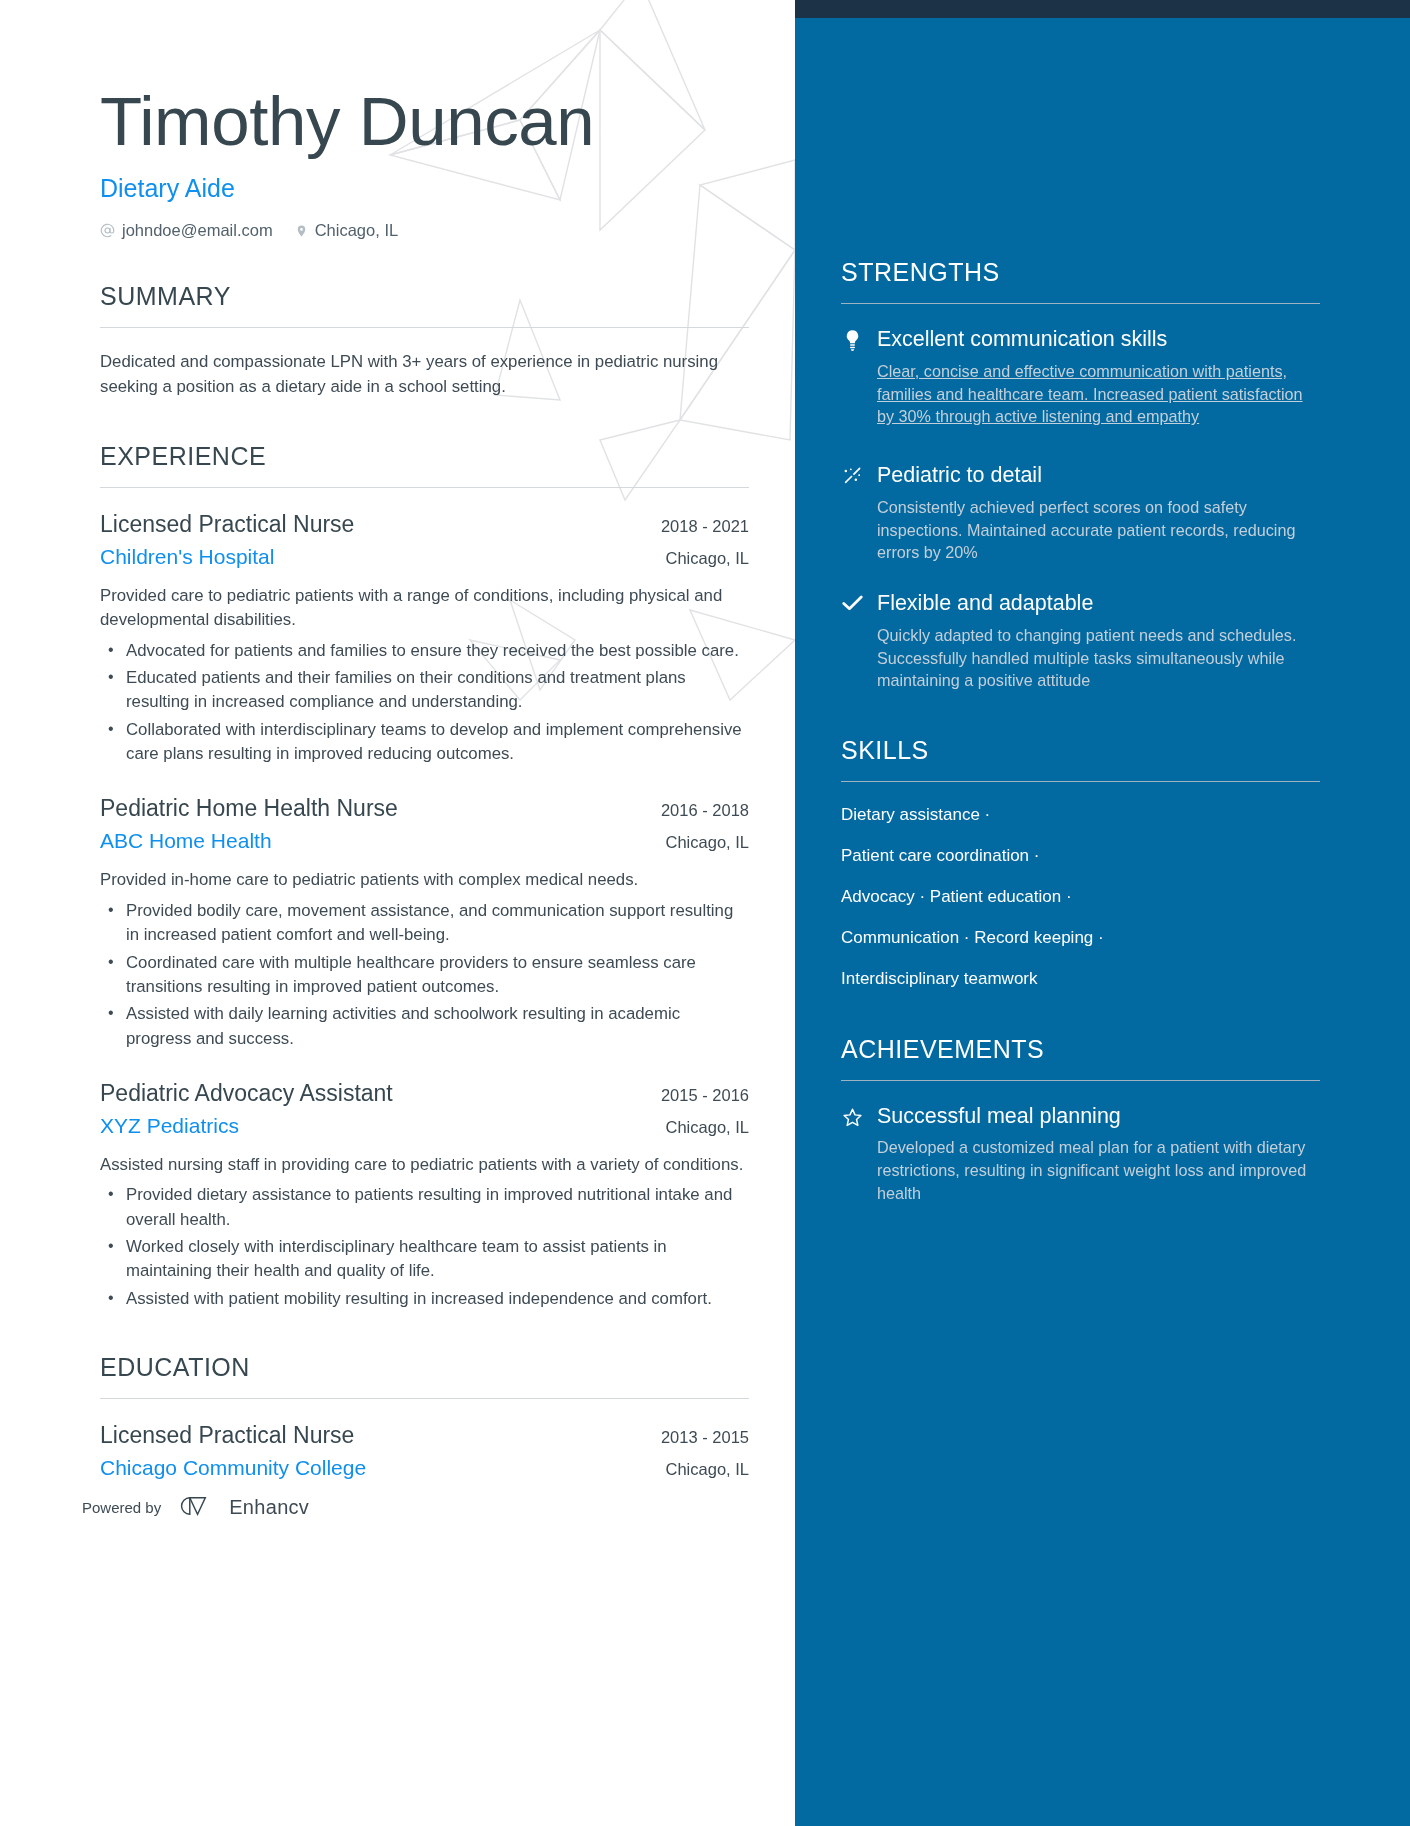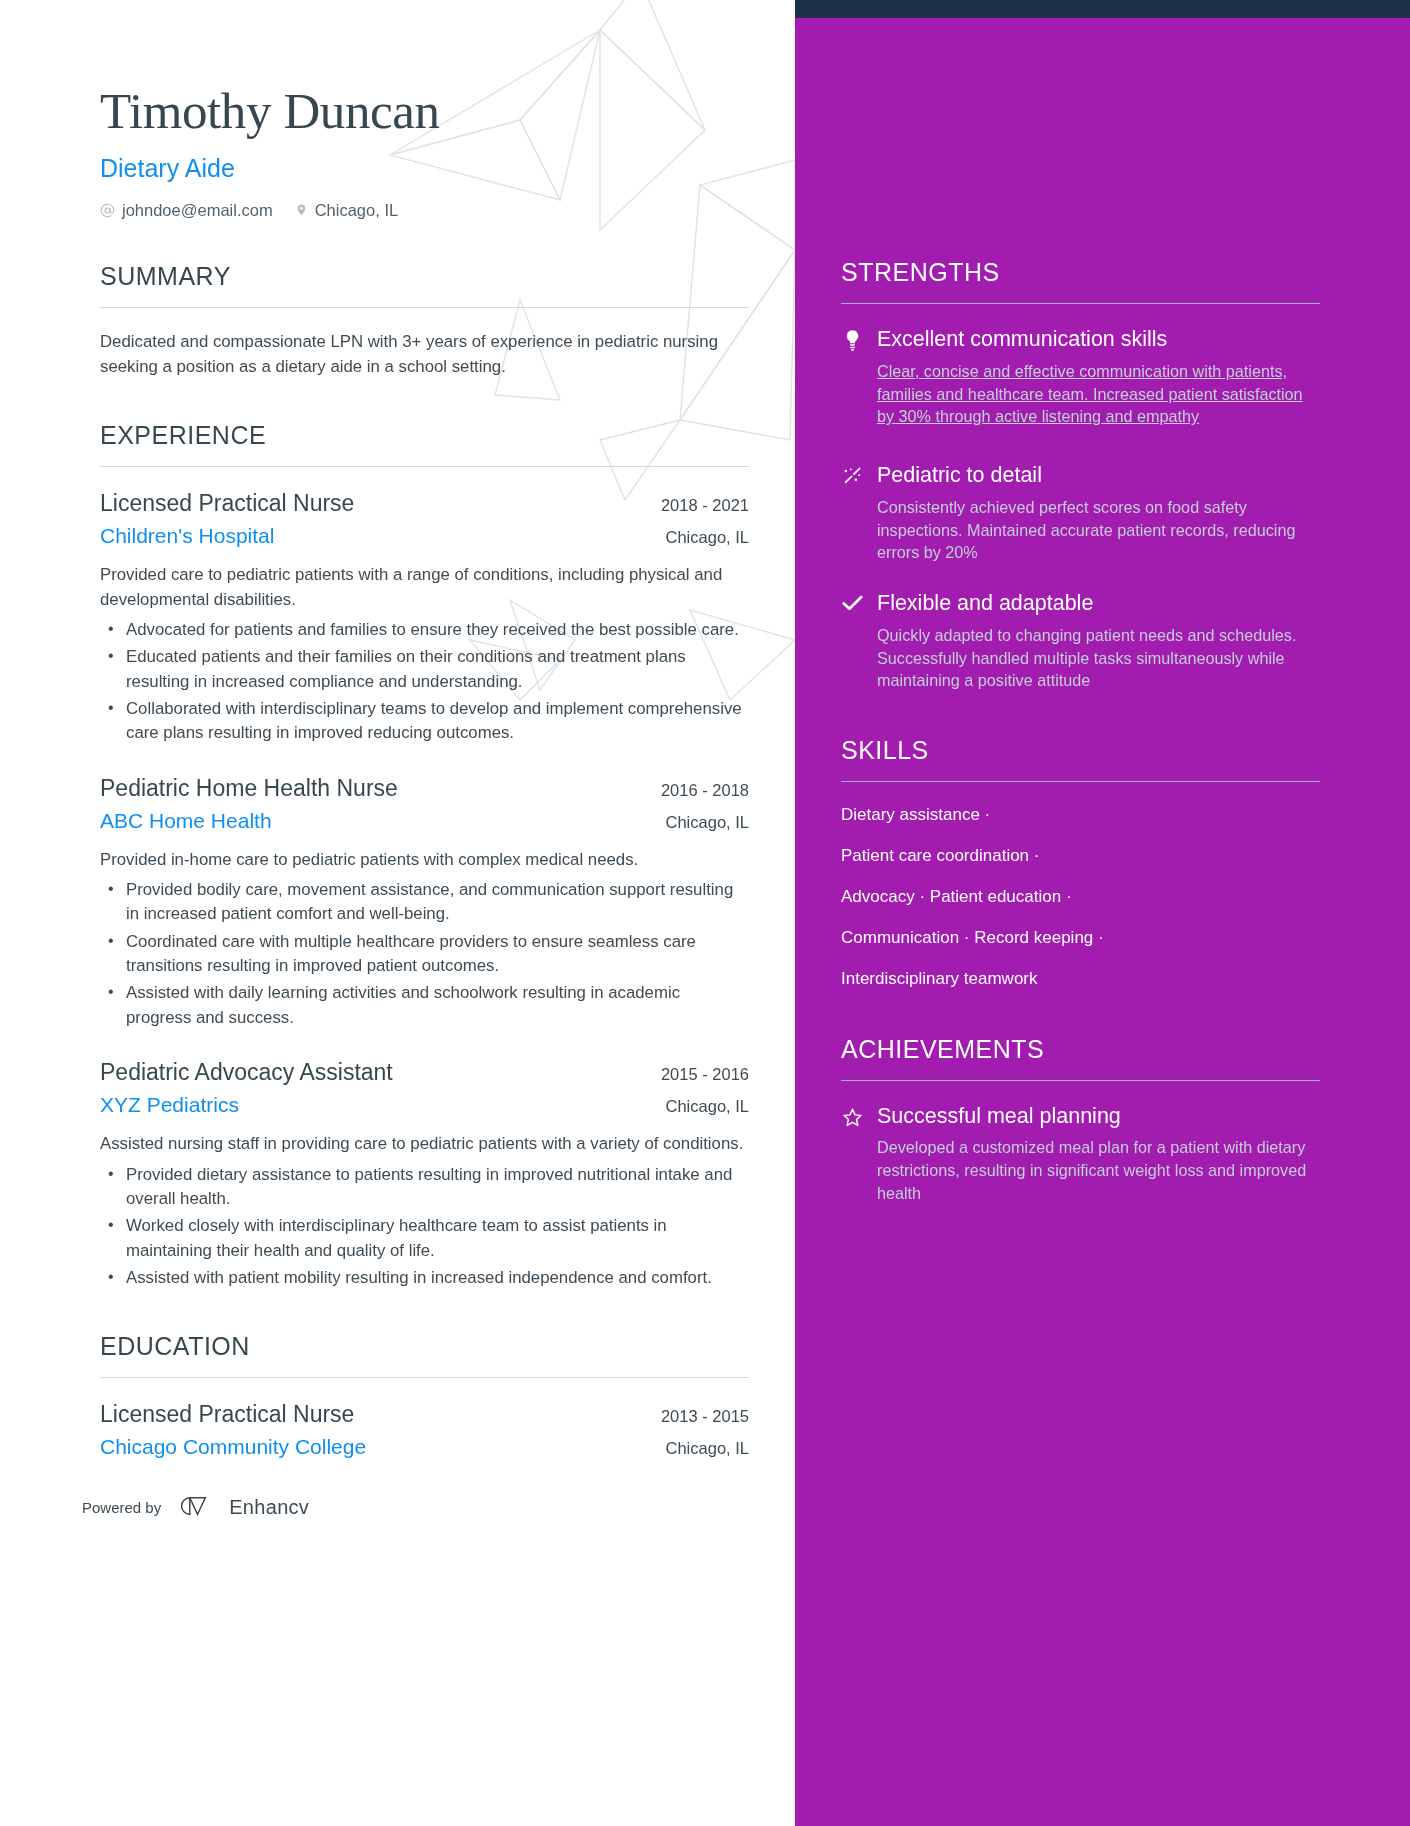--- a/index.html
+++ b/index.html
@@ -36,28 +36,27 @@
     top: 0;
     left: 0;
     width: 795px;
     height: 1826px;
     box-sizing: border-box;
     padding: 0 46px 0 100px;
     z-index: 2;
   }
 
   .name {
-    font-size: 51px;
+    font-size: 69px;
     font-weight: 400;
     color: #37474f;
     letter-spacing: -0.4px;
     margin: 0;
     padding-top: 82px;
     line-height: 1.15;
-    font-family: Liberation Serif, serif;
   }
   .job-title {
     font-size: 25px;
     color: #0f8fee;
     margin: 12px 0 0 0;
     font-weight: 400;
     line-height: 1.2;
   }
   .contact-row {
     margin-top: 18px;
@@ -195,21 +194,21 @@
   }
   .footer-url { font-size: 15.5px; color: #3e4b54; }
 
   
   .sidebar {
     position: absolute;
     top: 0;
     left: 795px;
     width: 615px;
     height: 1826px;
-    background: #a21caf;
+    background: #0369a1;
     box-sizing: border-box;
     padding: 0 90px 0 46px;
     z-index: 3;
   }
   .sidebar-topbar {
     position: absolute;
     top: 0;
     left: 0;
     right: 0;
     height: 18px;

